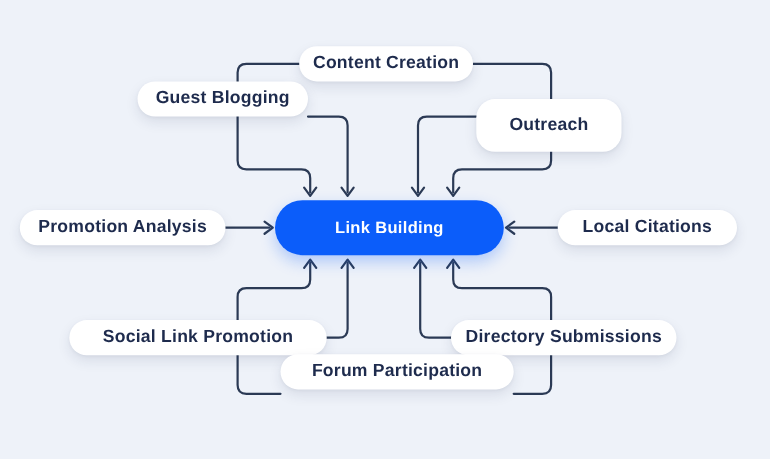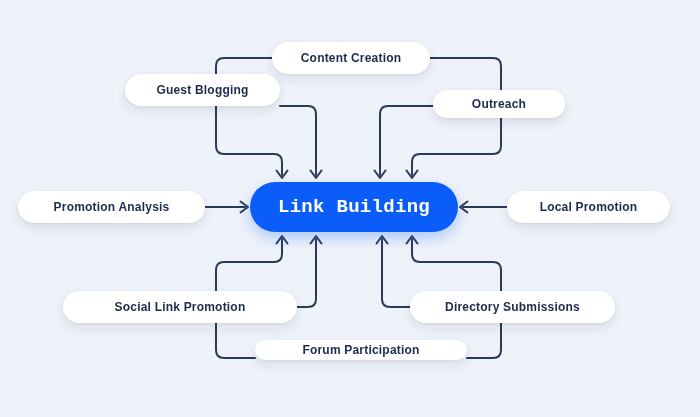--- a/index.html
+++ b/index.html
@@ -30,41 +30,40 @@
   }
   .node {
     position: absolute;
     z-index: 2;
     background: var(--node_bg);
     color: var(--node_text);
     border-radius: 17px;
     display: flex;
     align-items: center;
     justify-content: center;
-    font-size: 12px;
+    font-size: 16px;
     font-weight: 700;
     letter-spacing: 0.2px;
     white-space: nowrap;
     box-shadow: 0 5px 12px rgba(30, 43, 77, 0.10), 0 1px 3px rgba(30, 43, 77, 0.06);
   }
   .center-node {
     position: absolute;
     z-index: 3;
     background: var(--center_bg);
     color: var(--center_text);
     border-radius: 25px;
     display: flex;
     align-items: center;
     justify-content: center;
-    font-size: 19px;
+    font-size: 15px;
     font-weight: 700;
     letter-spacing: 0.3px;
     white-space: nowrap;
     box-shadow: 0 6px 14px rgba(11, 93, 250, 0.28);
-    font-family: Liberation Mono, monospace;
   }
 </style>
 </head>
 <body>
 
 <div class="stage">
 
   <svg class="connector-layer" viewBox="0 0 700 417" xmlns="http://www.w3.org/2000/svg">
     <g stroke="#2B3A55" stroke-width="2" fill="none" stroke-linecap="round" stroke-linejoin="round">
 
@@ -97,27 +96,27 @@
 
       <path d="M 467,358 L 493,358 Q 501,358 501,350 L 501,270 Q 501,262 493,262 L 420,262 Q 412,262 412,254 L 412,239"></path>
       <path d="M 406.5,243.5 L 412,236 L 417.5,243.5"></path>
     </g>
   </svg>
 
   <div class="node" style="left:272px; top:42px;  width:158px; height:32px;">Content Creation</div>
 
   <div class="node" style="left:125px; top:74px;  width:155px; height:32px;">Guest Blogging</div>
 
-  <div class="node" style="left:433px; top:90px;  width:132px; height:28px;">Outreach</div>
+  <div class="node" style="left:433px; top:90px;  width:132px; height:48px;">Outreach</div>
 
   <div class="node" style="left:18px;  top:191px; width:187px; height:32px;">Promotion Analysis</div>
 
-  <div class="node" style="left:507px; top:191px; width:163px; height:32px;">Local Promotion</div>
+  <div class="node" style="left:507px; top:191px; width:163px; height:32px;">Local Citations</div>
 
   <div class="node" style="left:63px;  top:291px; width:234px; height:32px;">Social Link Promotion</div>
 
   <div class="node" style="left:410px; top:291px; width:205px; height:32px;">Directory Submissions</div>
 
-  <div class="node" style="left:255px; top:340px; width:212px; height:20px;">Forum Participation</div>
+  <div class="node" style="left:255px; top:322px; width:212px; height:32px;">Forum Participation</div>
 
   <div class="center-node" style="left:250px; top:182px; width:208px; height:50px;">Link Building</div>
 
 </div>
 
 </body></html>

